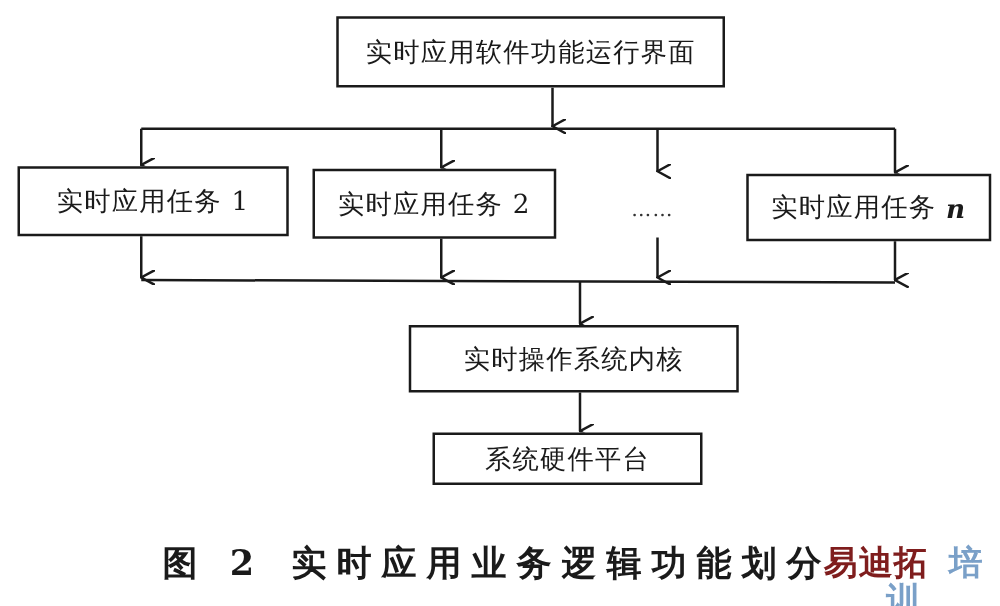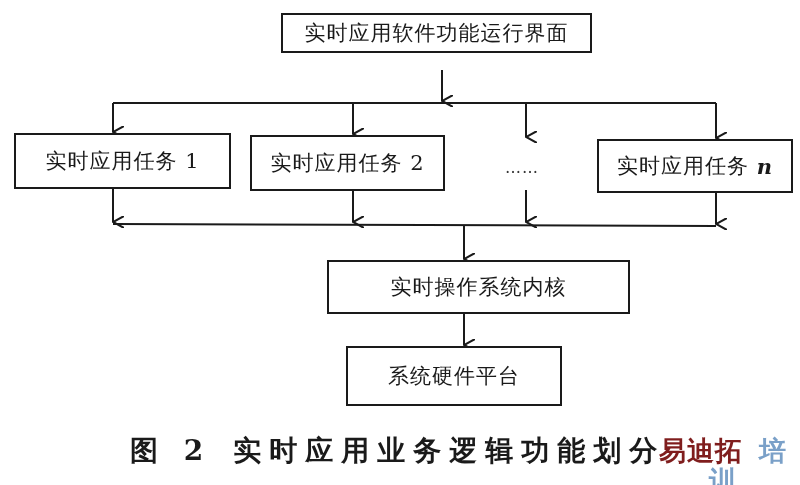--- a/index.html
+++ b/index.html
@@ -43,43 +43,43 @@
     <line x1="716" y1="192" x2="716" y2="224" marker-end="url(#ah)"></line>
 
     <line x1="113" y1="224" x2="716" y2="226"></line>
 
     <line x1="464" y1="225" x2="464" y2="259" marker-end="url(#ah)"></line>
 
     <line x1="464" y1="313" x2="464" y2="345" marker-end="url(#ah)"></line>
   </g>
 </svg>
 
-<div class="box" style="left:281px;top:13px;width:311px;height:40px;">
+<div class="box" style="left:269px;top:13px;width:311px;height:57px;">
   <span>实时应用软件功能运行界面</span>
 </div>
 
 <div class="box" style="left:14px;top:133px;width:217px;height:56px;">
   <span>实时应用任务</span>&nbsp;<span>1</span>
 </div>
 
 <div class="box" style="left:250px;top:135px;width:195px;height:56px;">
   <span>实时应用任务</span>&nbsp;<span>2</span>
 </div>
 
 <div class="dots" style="left:505px;top:158px;">……</div>
 
 <div class="box" style="left:597px;top:139px;width:196px;height:54px;">
   <span>实时应用任务</span>&nbsp;<span class="ital">n</span>
 </div>
 
-<div class="box" style="left:327px;top:260px;width:303px;height:54px;">
+<div class="box" style="left:327px;top:260px;width:264px;height:54px;">
   <span>实时操作系统内核</span>
 </div>
 
-<div class="box" style="left:346px;top:346px;width:216px;height:60px;font-family:Liberation Mono, monospace;">
+<div class="box" style="left:346px;top:346px;width:216px;height:42px;font-family:Liberation Mono, monospace;">
   <span>系统硬件平台</span>
 </div>
 
 <div class="caption">
   <span class="num">图 2</span><span>实时应用业务逻辑功能划分</span>
 </div>
 
 <div class="wm">
   <div class="cn">
     <span class="r">易迪拓</span><span class="b">培训</span>

